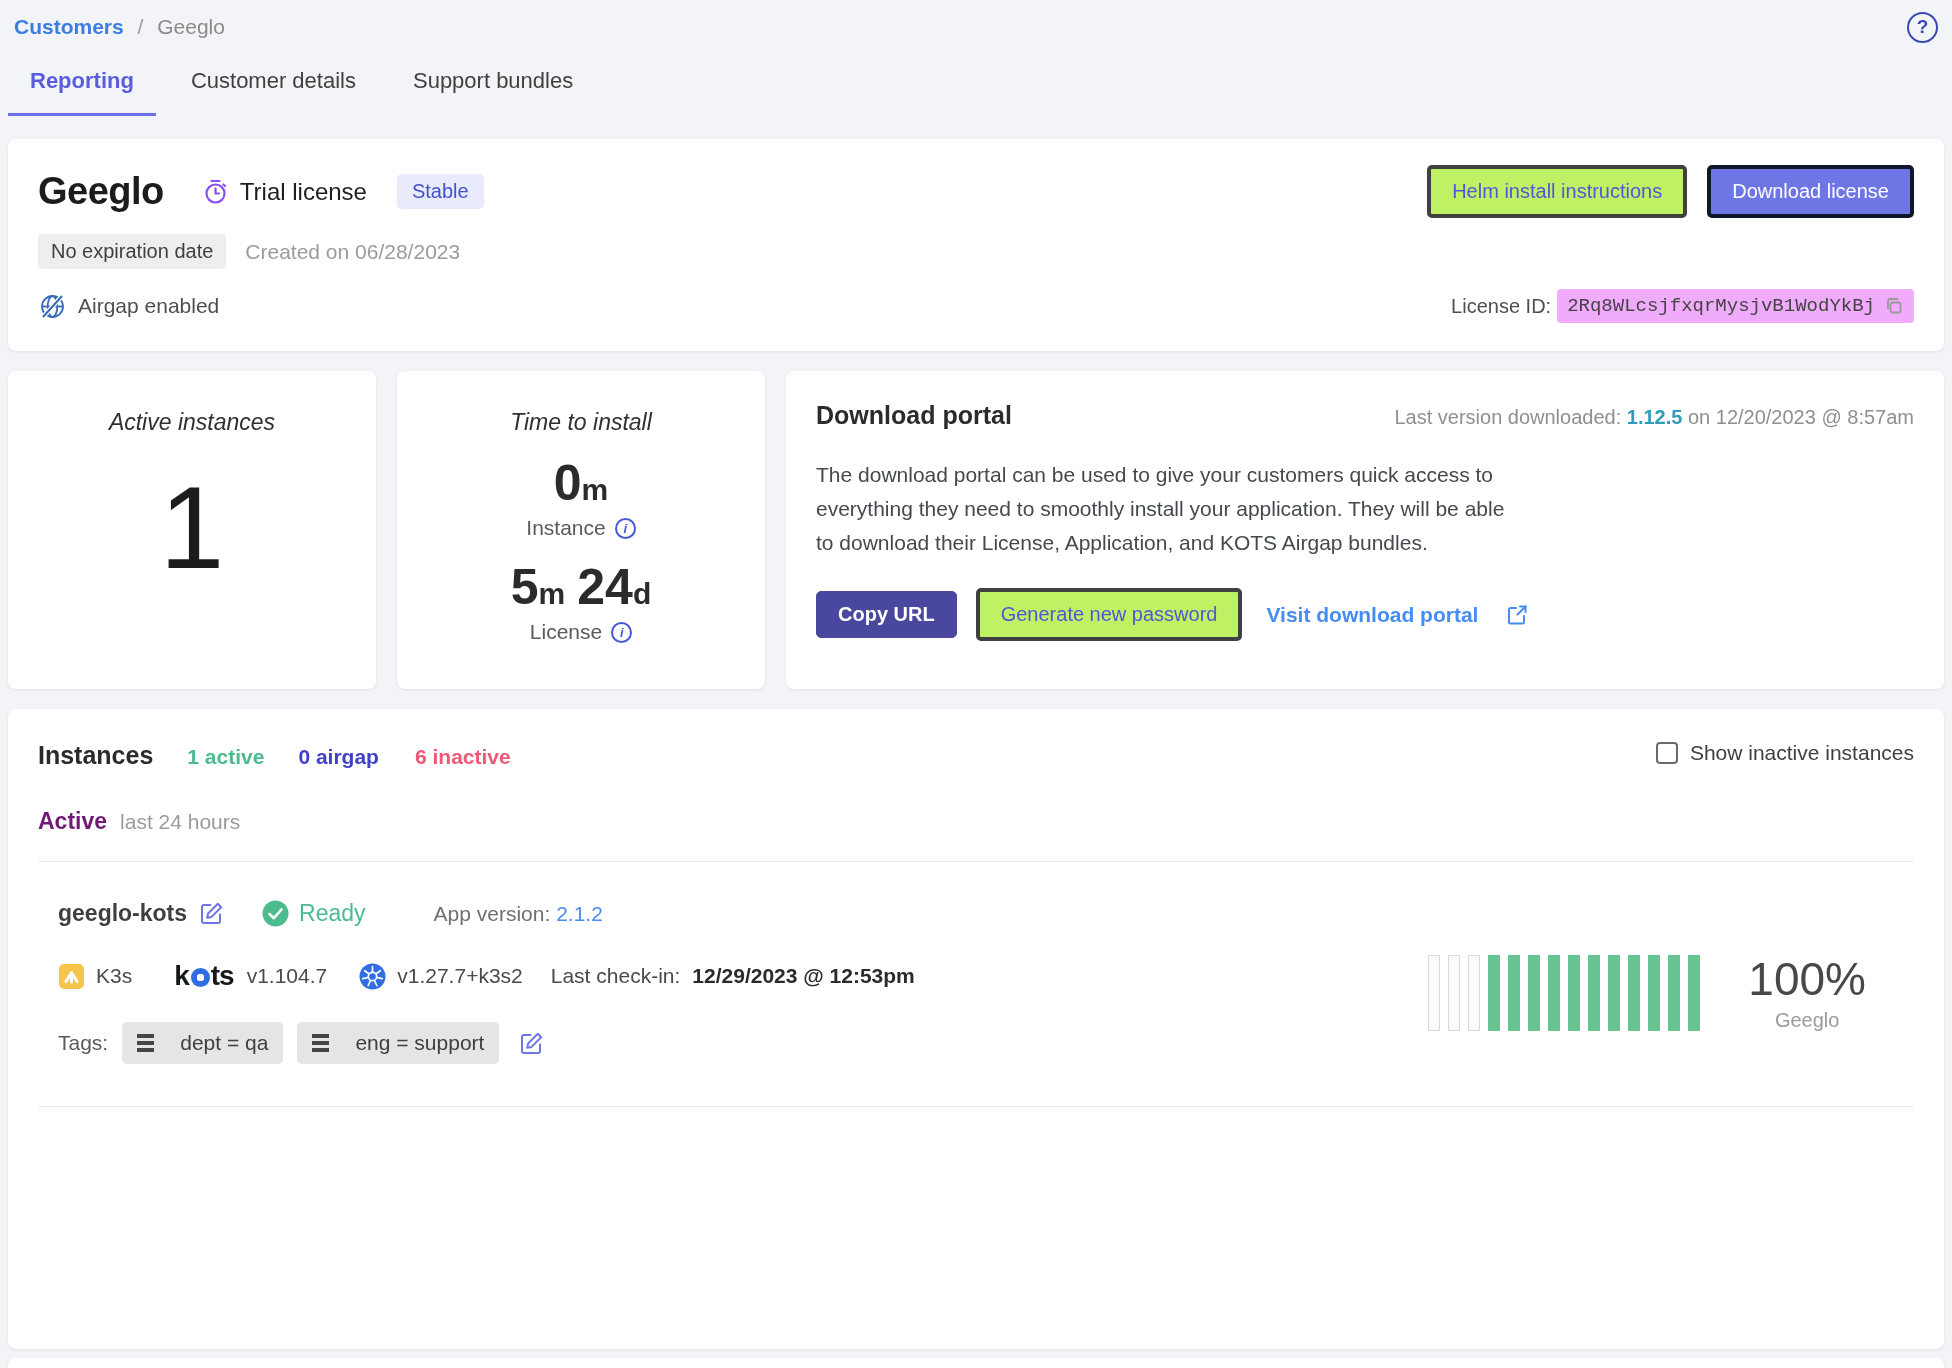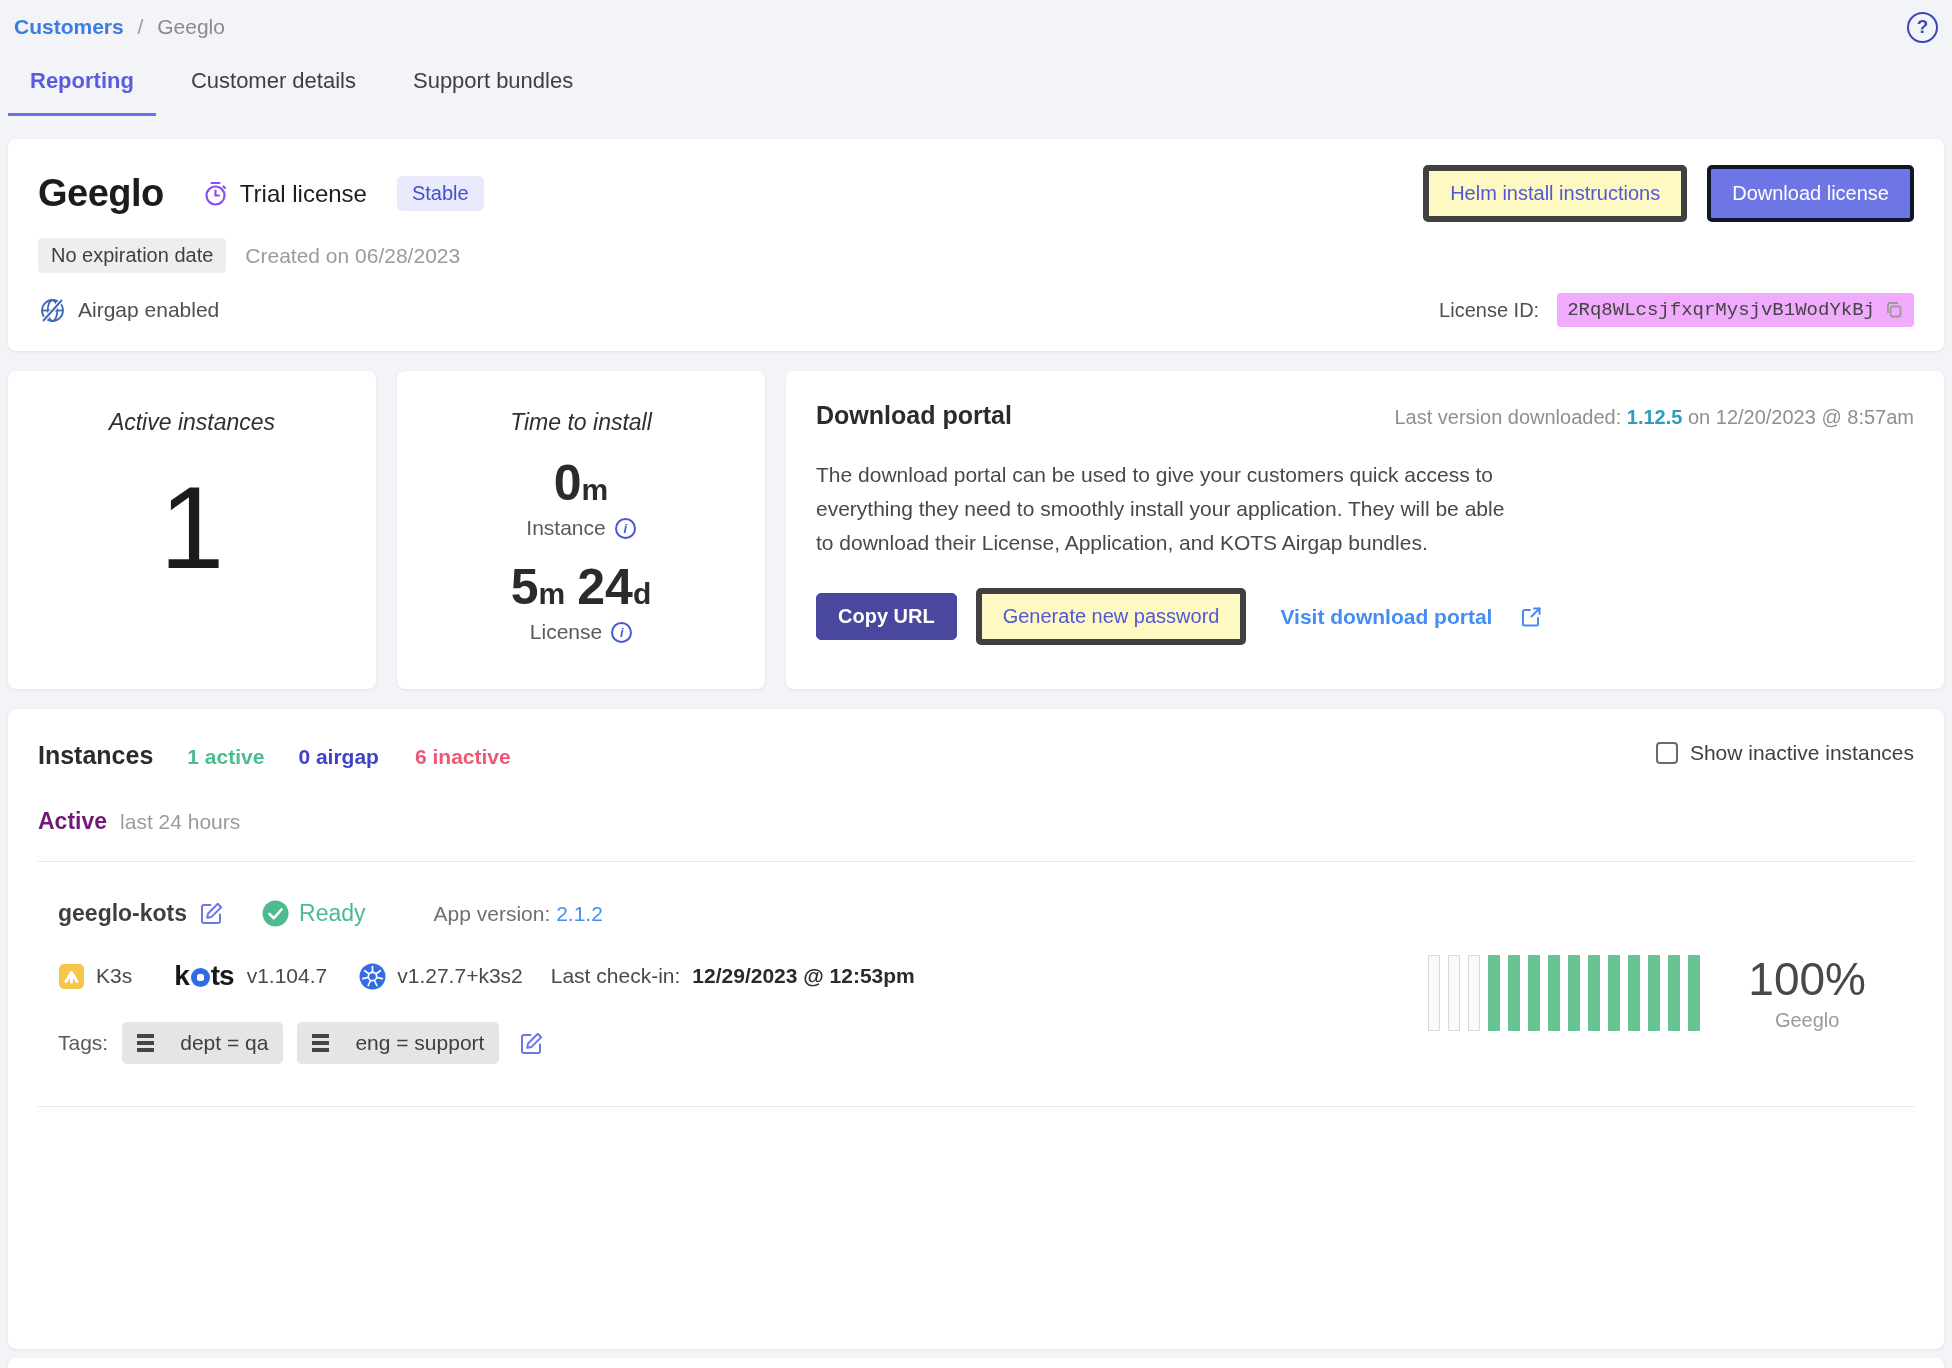--- a/index.html
+++ b/index.html
@@ -32,28 +32,28 @@
   .card { background:#fff; border-radius:8px; box-shadow:0 1px 3px rgba(0,0,0,.08); }
 
   
   .header-card { margin-top:23px; height:212px; padding:26px 30px 24px 30px; }
   .hc-row1 { display:flex; align-items:center; }
   .customer-name { font-size:38px; font-weight:800; color:#1c1c1c; letter-spacing:-0.5px; }
   .license-type { display:flex; align-items:center; gap:11px; margin-left:38px; font-size:24px; color:#1e1e1e; }
   .badge-stable { margin-left:30px; background:#e9ebfc; color:#4052cc; font-size:20px; padding:6px 15px; border-radius:5px; }
   .hc-buttons { margin-left:auto; display:flex; gap:20px; }
   .btn { font-size:20px; border-radius:5px; padding:11px 21px; cursor:pointer; font-family:inherit; }
-  .btn-outline { background:#fef9c3; border:6px solid #404040; color:#5157d6; }
+  .btn-outline { background:#bef264; border:4px solid #404040; color:#5157d6; }
   .btn-solid { background:#6e76e5; border:4px solid #0f172a; color:#fff; }
   .hc-row2 { display:flex; align-items:center; margin-top:16px; }
   .badge-gray { background:#eeeeee; color:#3f3f3f; font-size:20px; padding:6px 13px; border-radius:4px; }
   .created-on { color:#9b9b9b; font-size:21px; margin-left:19px; }
   .hc-row3 { display:flex; justify-content:space-between; align-items:center; margin-top:20px; }
   .airgap { display:flex; align-items:center; gap:11px; font-size:21px; color:#4f4f4f; }
-  .license-id-wrap { display:flex; align-items:center; gap:18px; font-size:20px; color:#4f4f4f; }
+  .license-id-wrap { display:flex; align-items:center; gap:6px; font-size:20px; color:#4f4f4f; }
   .license-id-badge {
     display:flex; align-items:center; gap:9px; background:#f0abfc; border-radius:4px;
     padding:6px 10px; font-family:"Liberation Mono", monospace; font-size:19px; color:#444;
   }
 
   
   .cards-row { display:flex; gap:21px; margin-top:20px; }
   .metric-card { width:368px; height:318px; display:flex; flex-direction:column; align-items:center; padding-top:38px; flex:none; }
   .metric-title { font-size:23px; color:#2f2f2f;font-style:italic; }
   .active-value { font-size:116px; color:#1c1c1c; margin-top:34px; line-height:1; }
@@ -70,21 +70,21 @@
 
   
   .portal-card { flex:1; height:318px; padding:30px 30px; }
   .portal-head { display:flex; align-items:baseline; justify-content:space-between; }
   .portal-title { font-size:25px; font-weight:700; color:#2b2b2b; }
   .last-version { font-size:20px; color:#8f8f8f; }
   .last-version .ver { color:#2f9db8; font-weight:700; }
   .portal-desc { margin-top:28px; font-size:21px; color:#45494d; line-height:34px; max-width:710px; }
   .portal-buttons { margin-top:28px; display:flex; align-items:center; gap:19px; }
   .btn-dark { background:#4a479e; border:1px solid #4a479e; color:#fff; font-weight:700; }
-  .link-blue { color:#458df2; font-size:21px; font-weight:700; display:flex; align-items:center; gap:28px; cursor:pointer; margin-left:15px; }
+  .link-blue { color:#458df2; font-size:21px; font-weight:700; display:flex; align-items:center; gap:28px; cursor:pointer; margin-left:5px; }
 
   
   .instances-card { margin-top:20px; height:640px; padding:32px 30px; }
   .inst-head { display:flex; align-items:baseline; }
   .inst-title { font-size:25px; font-weight:700; color:#2b2b2b; }
   .count { font-size:21px; font-weight:700; cursor:pointer; }
   .count-active { color:#4cbb8e; margin-left:34px; }
   .count-airgap { color:#3f41c8; margin-left:34px; }
   .count-inactive { color:#ee5876; margin-left:36px; }
   .show-inactive { margin-left:auto; display:flex; align-items:center; gap:12px; font-size:21px; color:#3f3f3f; }

